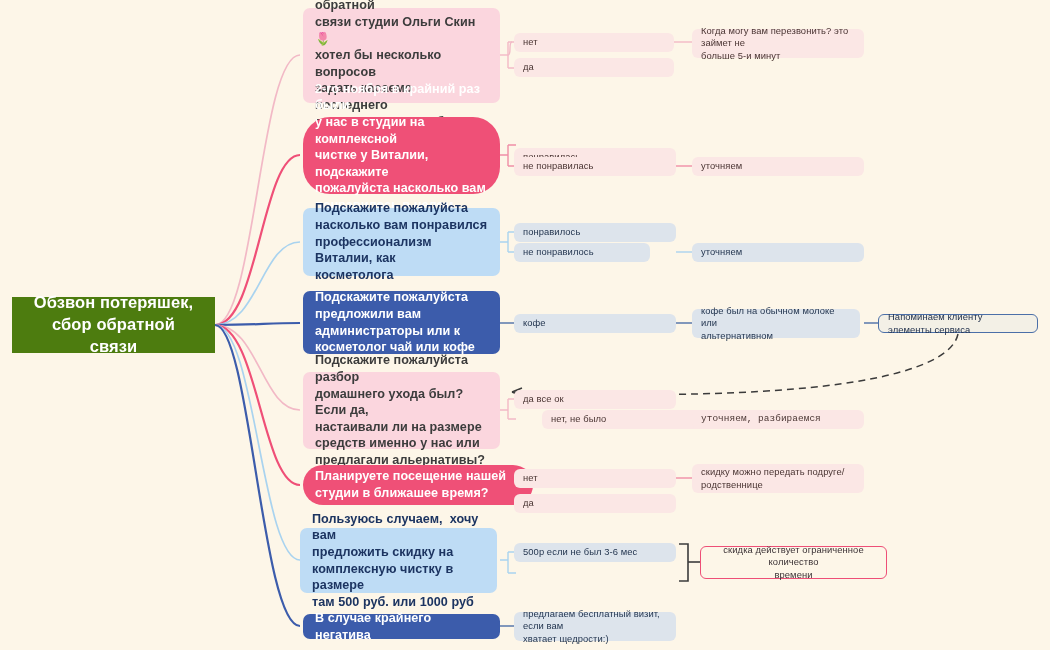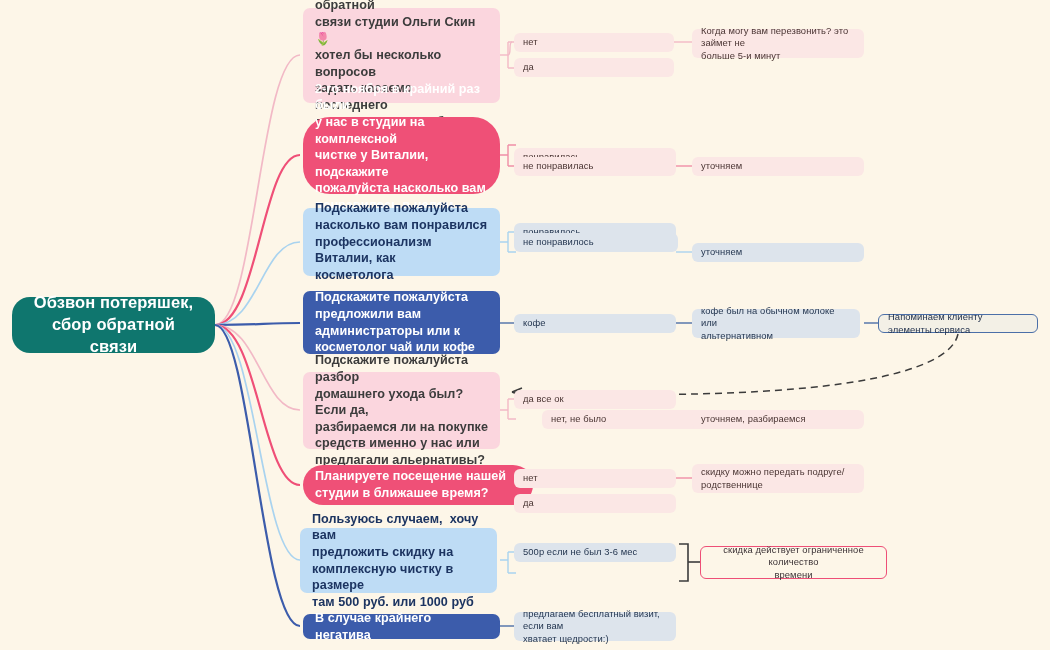--- a/index.html
+++ b/index.html
@@ -18,25 +18,25 @@
     position: absolute;
     border-radius: 7px;
     display: flex;
     align-items: center;
     line-height: 1.32;
     white-space: pre-wrap;
   }
 
   
   .root {
-    background: #0f766e;
+    background: #4d7c0f;
     color: #ffffff;
     font-size: 16.5px;
     font-weight: 700;
-    border-radius: 18px;
+    border-radius: 0;
     padding: 10px 14px;
     letter-spacing: 0.1px;
   }
 
   
   .q {
     font-size: 12.6px;
     font-weight: 700;
     padding: 9px 12px;
     letter-spacing: 0.05px;
@@ -158,21 +158,21 @@
 
   <div class="node q blue-light" style="left:303px; top:208px; width:197px; height:68px;">
     <span>Подскажите пожалуйста
 насколько вам понравился
 профессионализм Виталии, как
 косметолога</span>
   </div>
   <div class="node a bluish" style="left:514px; top:223px; width:162px; height:19px;">
     <span>понравилось</span>
   </div>
-  <div class="node a bluish" style="left:514px; top:233px; width:164px; height:19px;">
+  <div class="node a bluish" style="left:514px; top:243px; width:136px; height:19px;">
     <span>не понравилось</span>
   </div>
   <div class="node a bluish" style="left:692px; top:243px; width:172px; height:19px;">
     <span>уточняем</span>
   </div>
 
   <div class="node q blue-strong" style="left:303px; top:291px; width:197px; height:63px;">
     <span>Подскажите пожалуйста
 предложили вам
 администраторы или к
@@ -185,31 +185,31 @@
     <span>кофе был на обычном молоке или
 альтернативном</span>
   </div>
   <div class="node a outline-blue" style="left:878px; top:314px; width:160px; height:19px;">
     <span>Напоминаем клиенту элементы сервиса</span>
   </div>
 
   <div class="node q pink-light" style="left:303px; top:372px; width:197px; height:77px;">
     <span>Подскажите пожалуйста разбор
 домашнего ухода был? Если да,
-разбираемся ли на покупке
+настаивали ли на размере
 средств именно у нас или
 предлагали альернативы?</span>
   </div>
   <div class="node a pinkish" style="left:514px; top:390px; width:162px; height:19px;">
     <span>да все ок</span>
   </div>
   <div class="node a pinkish" style="left:542px; top:410px; width:162px; height:19px;">
     <span>нет, не было</span>
   </div>
-  <div class="node a pinkish" style="left:692px; top:410px; width:172px; height:19px;">
+  <div class="node a pinkish" style="left:692px; top:410px; width:172px; height:19px;font-family:Liberation Mono, monospace;">
     <span>уточняем, разбираемся</span>
   </div>
 
   <div class="node q pink-strong" style="left:303px; top:465px; width:230px; height:40px;">
     <span>Планируете посещение нашей
 студии в ближашее время?</span>
   </div>
   <div class="node a pinkish" style="left:514px; top:469px; width:162px; height:19px;">
     <span>нет</span>
   </div>

